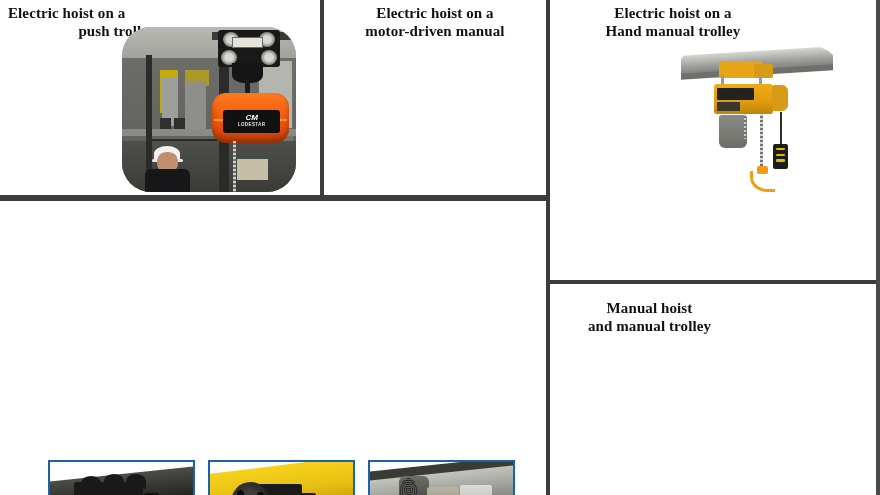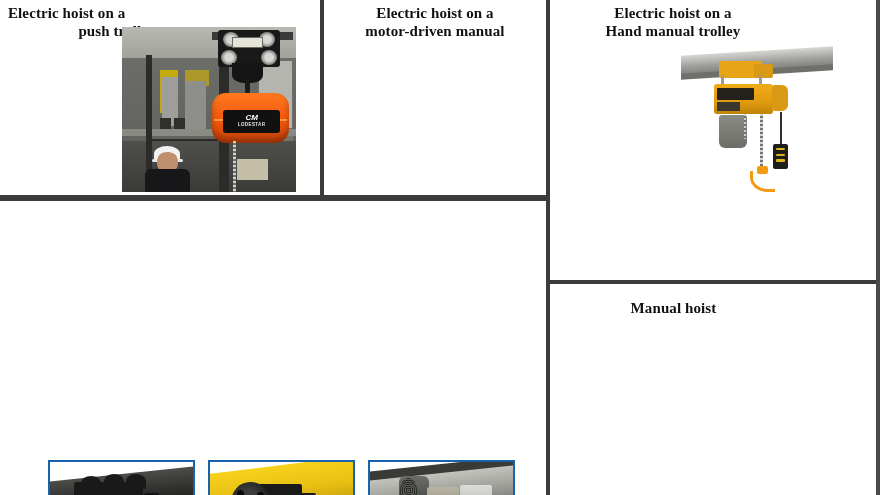--- a/index.html
+++ b/index.html
@@ -22,21 +22,21 @@
   .rule-v-2 { left: 546px;  top: 0;    width: 4px;  height: 495px; }
   .rule-h-1 { left: 0;      top: 195px; width: 550px; height: 6px; }
   .rule-h-2 { left: 546px;  top: 280px; width: 334px; height: 4px; }
   .rule-edge-right { left: 876px; top: 0; width: 4px; height: 495px; background:#4a4a4a; }
 
   
   .panel { position: absolute; }
   #panel-push        { left: 0;   top: 0;   width: 320px; height: 195px; }
   #panel-motor       { left: 324px; top: 0; width: 222px; height: 195px; }
   #panel-handgeared  { left: 550px; top: 0; width: 326px; height: 280px; }
-  #panel-manual      { left: 552px; top: 284px; width: 326px; height: 192px; }
+  #panel-manual      { left: 528px; top: 284px; width: 326px; height: 192px; }
   #panel-trolley     { left: 0;   top: 201px; width: 546px; height: 294px; }
 
   
   .panel-title {
     font-family: "Liberation Serif", "DejaVu Serif", serif;
     font-weight: bold;
     color: #111111;
     line-height: 1.18;
     letter-spacing: 0.1px;
   }
@@ -52,21 +52,21 @@
   #title-handgeared {
     position: absolute; left: 8px; top: 5px; width: 230px;
     font-size: 15px; text-align: center;
   }
   #title-manual {
     position: absolute; left: 14px; top: 16px; width: 215px;
     font-size: 15px; text-align: center;
   }
 
   
-  .photo { position: absolute; overflow: hidden; background: #ffffff; }
+  .photo { position: absolute; overflow: hidden; background: #ffffff; border-radius: 29px; }
   .plain-photo { border: 0; }
 
   
   #photo-push { left: 122px; top: 27px; width: 174px; height: 165px;
                 background: linear-gradient(#9a9a96 0%, #8e8e8a 18%, #6c6c68 19%, #5c5c58 100%); }
   .ws-ceiling { position:absolute; left:0; top:0; width:100%; height:19%;
                 background:linear-gradient(#b9b9b4,#a2a29c); }
   .ws-floorline{ position:absolute; left:0; top:62%; width:100%; height:7px; background:#8a8a84;}
   .ws-floor   { position:absolute; left:0; top:69%; width:100%; height:31%;
                 background:linear-gradient(#4f4f4b,#3a3a36); }
@@ -318,20 +318,21 @@
     <h2 class="panel-title" id="title-handgeared">
       <span>Electric hoist on a</span><br>
       <span>Hand manual trolley</span>
     </h2>
 
   </section>
 
   <section class="panel" id="panel-manual">
     <h2 class="panel-title" id="title-manual">
       <span>Manual hoist</span><br>
+      <span>and manual trolley</span>
     </h2>
 
   </section>
 
   <section class="panel" id="panel-trolley">
 
     <div class="tt-card" id="tt-card-0">
       <figure class="tt-frame">
         <div class="ca-beam"></div>
 

